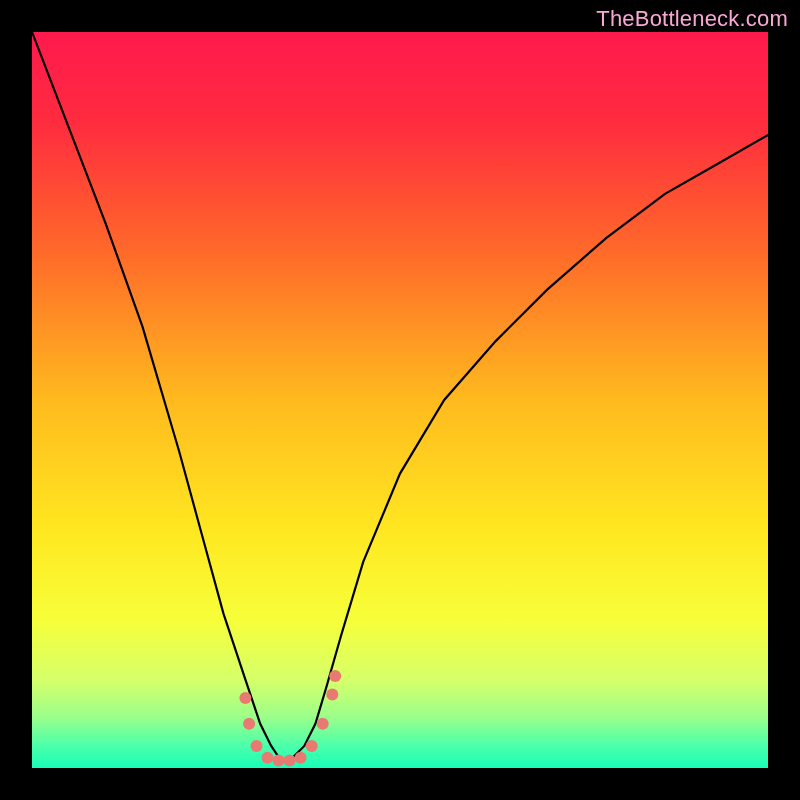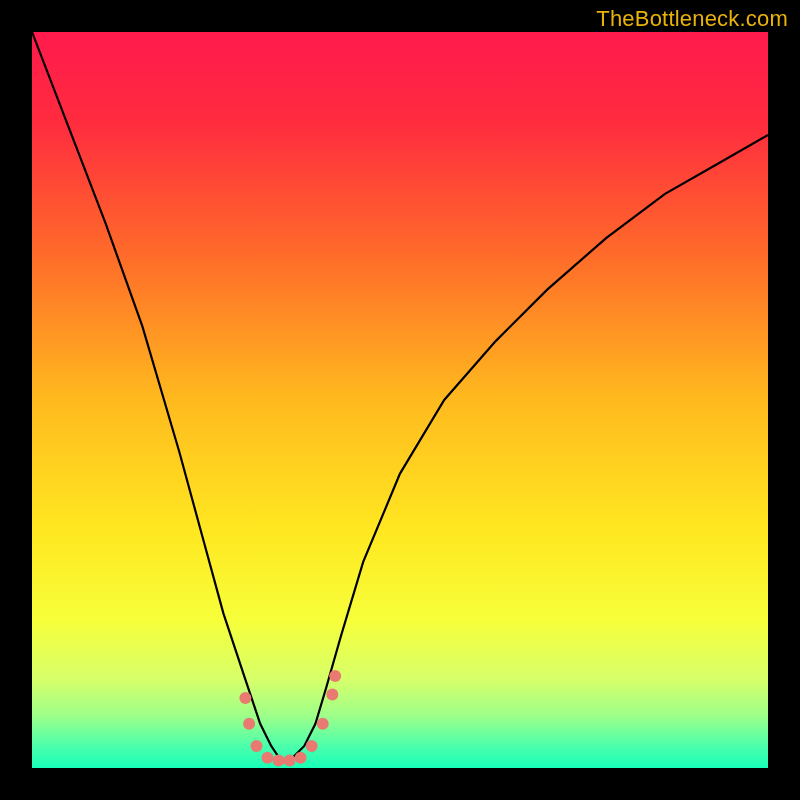--- a/index.html
+++ b/index.html
@@ -26,21 +26,21 @@
     overflow: hidden;
   }
   .gradient {
     position: absolute;
     left: 0; top: 0; width: 100%; height: 100%;
   }
   .watermark {
     position: absolute;
     top: 6px;
     right: 12px;
-    color: #eab308;
+    color: #f9a8d4;
     font-size: 22px;
     letter-spacing: 0.2px;
     font-weight: 400;
     user-select: none;
     pointer-events: none;
   }
   svg.curve {
     position: absolute;
     left: 0; top: 0;
     width: 100%; height: 100%;

